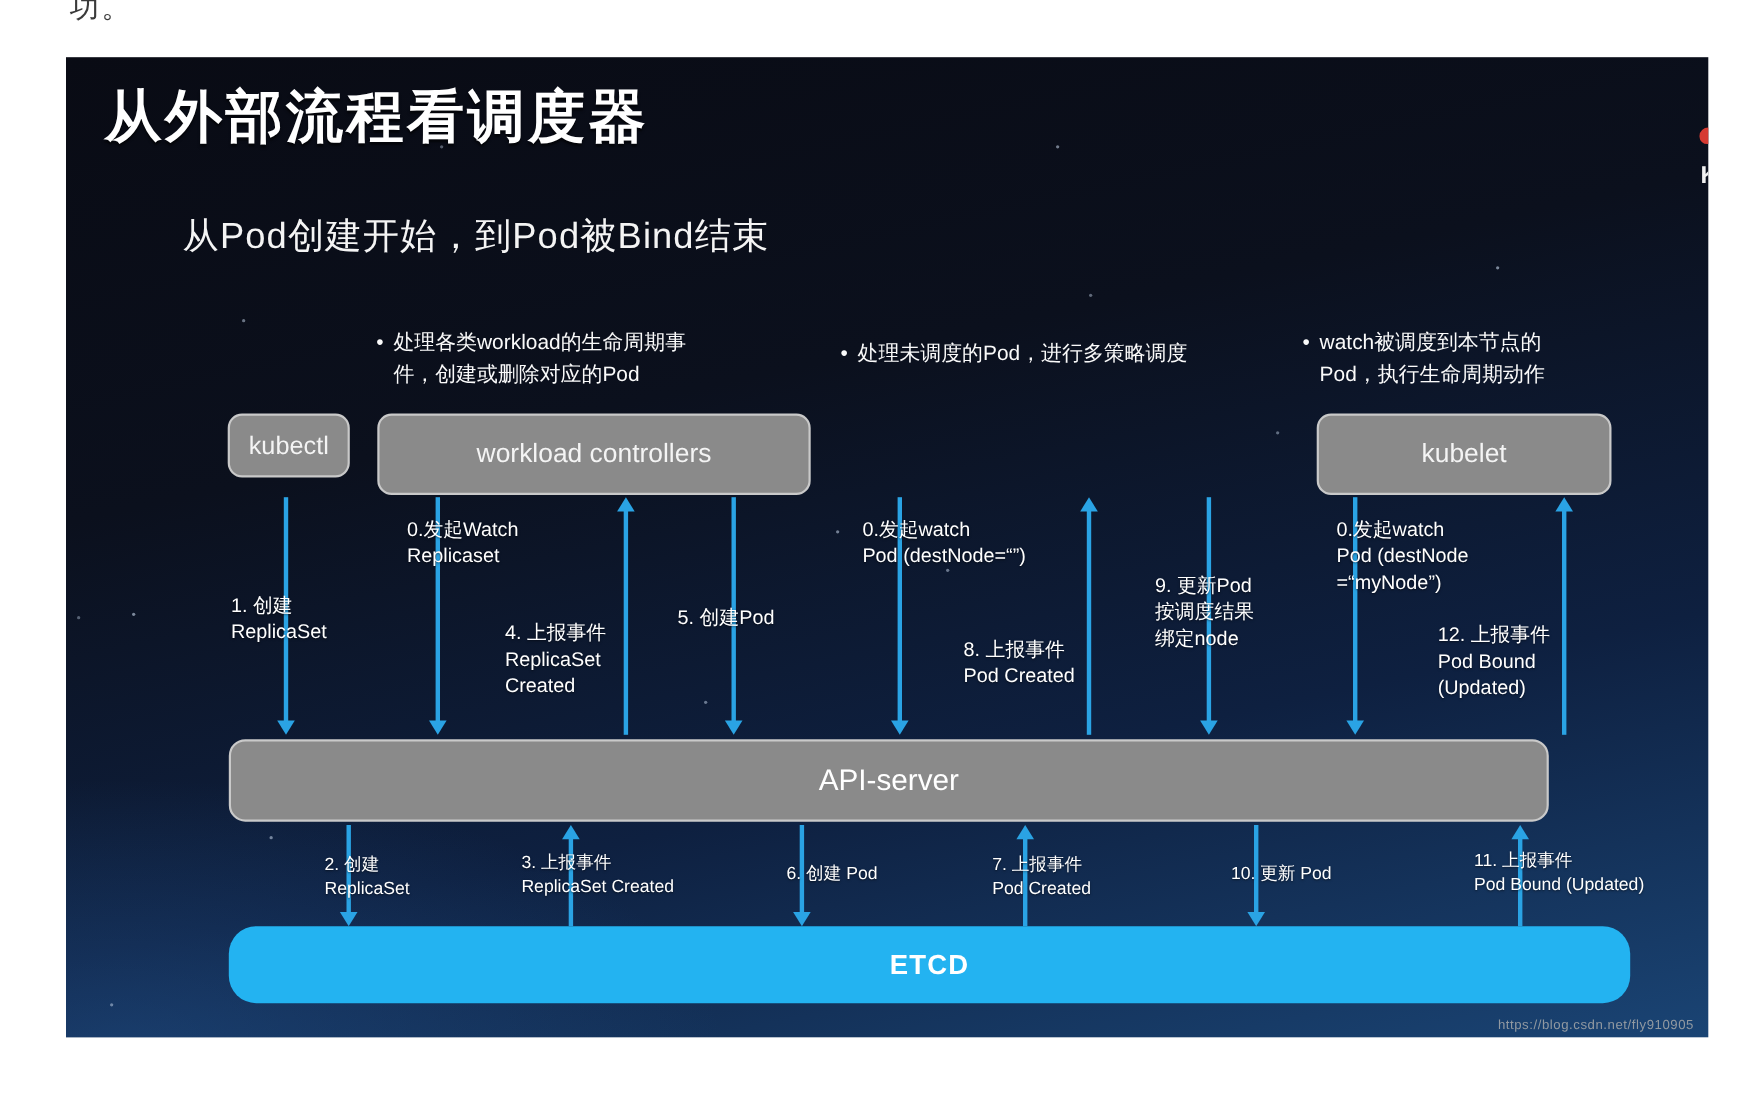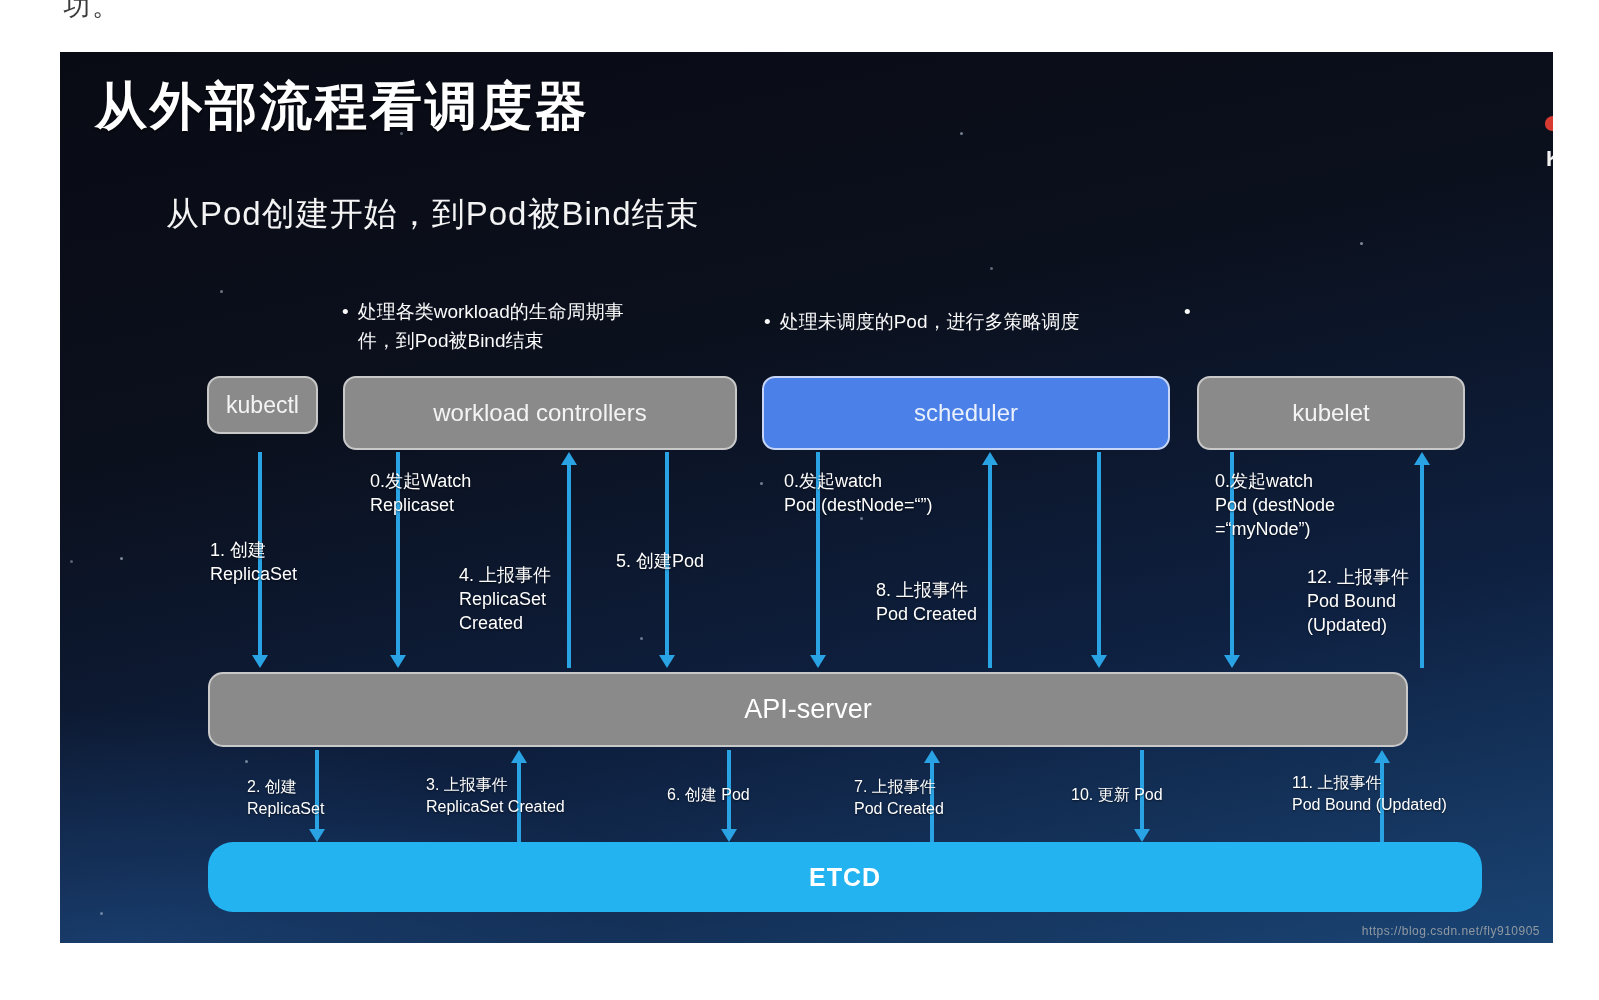--- a/index.html
+++ b/index.html
@@ -48,21 +48,21 @@
   .arrow.down::after { content:""; position:absolute; left:0; bottom:0; width:0; height:0;
                        border-left:8px solid transparent; border-right:8px solid transparent;
                        border-top:13px solid var(--arrow, #2aa3e4); }
   .arrow.up .line { top:11px; }
   .arrow.up::before { content:""; position:absolute; left:0; top:0; width:0; height:0;
                       border-left:8px solid transparent; border-right:8px solid transparent;
                       border-bottom:13px solid var(--arrow, #2aa3e4); }
 
   .lbl { position:absolute; color:#ffffff; font-size:18px; line-height:1.32; white-space:pre-line;
          text-shadow:0 1px 2px rgba(0,0,0,.55); }
-  .lbl.small { font-size:16px; line-height:1.35; }
+  .lbl.small { font-size:16px; line-height:1.35;margin-left:48px; }
 
   .watermark { position:absolute; right:13px; top:872px; font-size:12px; color:#9199a1; letter-spacing:.5px; }
 </style>
 </head>
 <body>
 
 <div id="stage">
 
   <div class="partial-top">功。</div>
 
@@ -72,33 +72,34 @@
 
     <div class="title">从外部流程看调度器</div>
     <div class="subtitle">从Pod创建开始，到Pod被Bind结束</div>
 
     <div class="corner-red"></div>
     <div class="corner-letter">K</div>
 
     <div class="bullet" style="left:282px; top:246px; width:372px;">
       <span class="dot">•</span>
       <span class="txt">处理各类workload的生命周期事
-件，到Pod被Bind结束</span>
+件，创建或删除对应的Pod</span>
     </div>
     <div class="bullet" style="left:704px; top:256px; width:420px;">
       <span class="dot">•</span>
       <span class="txt">处理未调度的Pod，进行多策略调度</span>
     </div>
     <div class="bullet" style="left:1124px; top:246px; width:300px;">
       <span class="dot">•</span>
+      <span class="txt">watch被调度到本节点的
+Pod，执行生命周期动作</span>
     </div>
 
     <div class="node gray" style="left:147px; top:324px; width:111px; height:58px; font-size:23px;">kubectl</div>
     <div class="node gray" style="left:283px; top:324px; width:394px; height:74px; font-size:24px;">workload controllers</div>
-    <div class="node blue" style="left:702px; top:324px; width:408px; height:74px; font-size:24px;">scheduler</div>
     <div class="node gray" style="left:1137px; top:324px; width:268px; height:74px; font-size:24px;">kubelet</div>
 
     <div class="arrow down" style="left:192px;  top:400px; height:216px;">
         <span class="line"></span>
       </div>
     <div class="arrow down" style="left:330px;  top:400px; height:216px;">
         <span class="line"></span>
       </div>
     <div class="arrow up" style="left:501px;  top:400px; height:216px;">
         <span class="line"></span>
@@ -127,20 +128,23 @@
     <div class="lbl" style="left:310px;  top:418px;">0.发起Watch
 Replicaset</div>
     <div class="lbl" style="left:399px;  top:512px;">4. 上报事件
 ReplicaSet
 Created</div>
     <div class="lbl" style="left:556px;  top:498px;">5. 创建Pod</div>
     <div class="lbl" style="left:724px;  top:418px;">0.发起watch
 Pod (destNode=“”)</div>
     <div class="lbl" style="left:816px;  top:527px;">8. 上报事件
 Pod Created</div>
+    <div class="lbl" style="left:990px;  top:469px;">9. 更新Pod
+按调度结果
+绑定node</div>
     <div class="lbl" style="left:1155px; top:418px;">0.发起watch
 Pod (destNode
 =“myNode”)</div>
     <div class="lbl" style="left:1247px; top:514px;">12. 上报事件
 Pod Bound
 (Updated)</div>
 
     <div class="node bar" style="left:148px; top:620px; width:1200px; height:75px; font-size:27px;">API-server</div>
 
     <div class="arrow down" style="left:249px;  top:698px; height:92px;">

